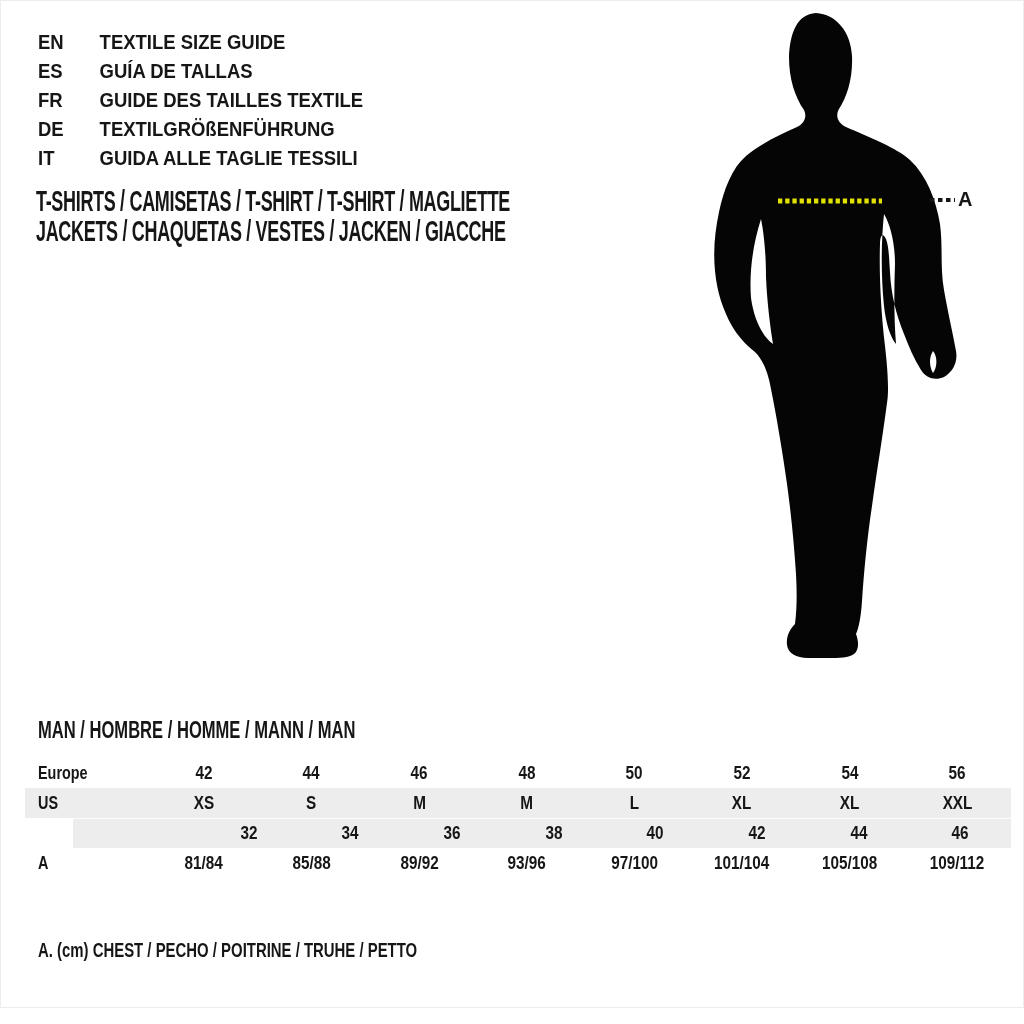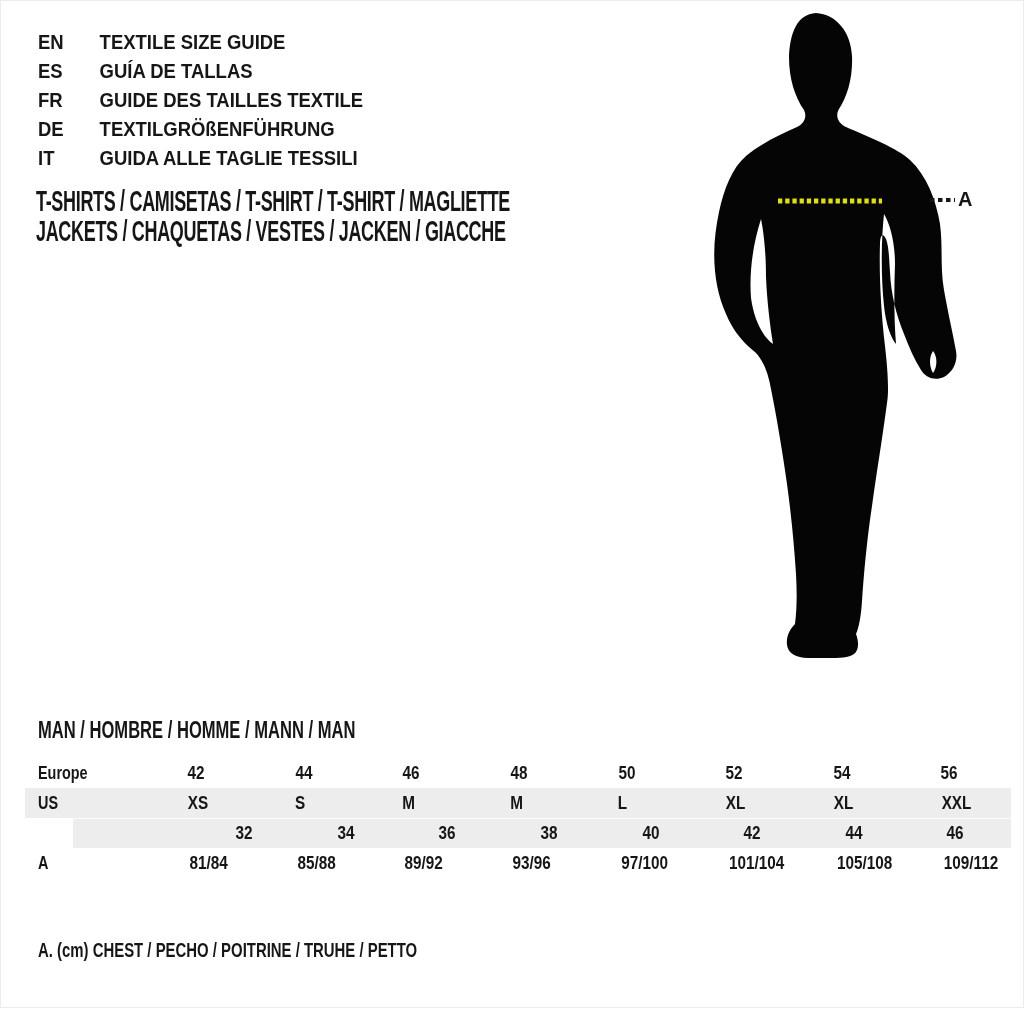--- a/index.html
+++ b/index.html
@@ -46,26 +46,26 @@
   .size-table { position:absolute; left:25px; top:758px; width:986px; }
   .st-header {
     height:28px; background:#d2d2d2;
     border-top:1px solid #c2c2c2; border-bottom:3px solid #9b9b9b;
     display:flex; align-items:center;
   }
   .st-header-text {
     margin-left:13px; font-size:21px; font-weight:700;
     transform:scaleX(0.67); transform-origin:0 50%; white-space:nowrap;
   }
-  .t-row { height:30px; display:flex; align-items:center; font-size:18px; font-weight:700;gap:36px; }
+  .t-row { height:30px; display:flex; align-items:center; font-size:18px; font-weight:700; }
   .t-row.shaded { background:#ededed; }
   .t-row.shaded + .t-row.shaded { box-shadow: inset 0 1px 0 #fbfbfb; margin-left: 48px; }
   .t-label { width:125px; padding-left:13px; box-sizing:border-box; }
   .t-label span { display:inline-block; transform:scaleX(0.8); transform-origin:0 50%; }
-  .t-cell { flex:1; text-align:left;text-decoration:underline; }
+  .t-cell { flex:1; text-align:center;text-decoration:underline; }
   .t-cell span { display:inline-block; transform:scaleX(0.85); }
 
   
   .footnote {
     position:absolute; left:38px; top:938px;
     font-size:21px; font-weight:700;
     transform:scaleX(0.71); transform-origin:0 0; white-space:nowrap;
   }
 </style>
 </head>

